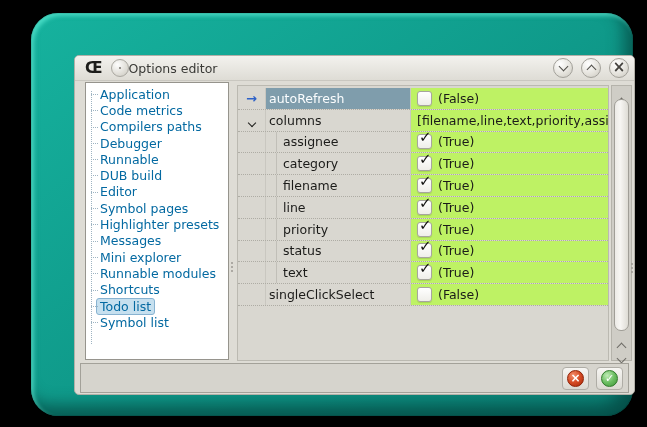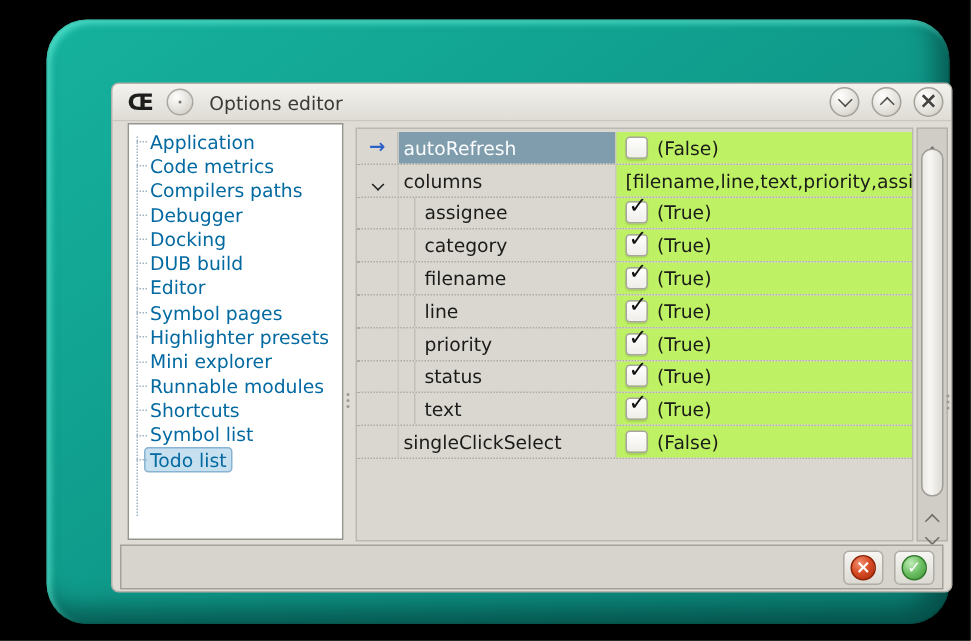--- a/index.html
+++ b/index.html
@@ -15,21 +15,21 @@
   .window{position:absolute;left:43px;top:42px;width:561px;height:340px;background:#dedcd5;
           border:1px solid #b2b0a8;border-radius:5px;box-sizing:border-box;}
   
   .titlebar{position:absolute;left:0;top:0;width:559px;height:25px;border-radius:4px 4px 0 0;
             background:linear-gradient(#f3f2ee,#dedcd5);border-bottom:1px solid #c9c7c0;
             display:flex;align-items:center;padding:0 5px 0 10px;box-sizing:border-box;}
   .logo{font-size:15px;font-weight:600;color:#1d1d1b;margin-right:9px;letter-spacing:-1px;}
   .menu-btn{width:16px;height:16px;border-radius:50%;border:1px solid #aaa8a1;position:relative;
             background:radial-gradient(circle at 35% 30%,#fefefd,#dddbd4 65%,#c8c6bf);cursor:default;}
   .menu-btn::after{content:"";position:absolute;left:7px;top:7px;width:2px;height:2px;border-radius:50%;background:#77756f;}
-  .title{font-size:12.5px;color:#3a3a37;margin-left:11px;}
+  .title{font-size:12.5px;color:#3a3a37;}
   .tb-btns{margin-left:auto;display:flex;gap:8px;align-items:center;}
   .round-btn{width:20px;height:20px;border-radius:50%;border:1px solid #a3a19a;box-sizing:border-box;
              background:radial-gradient(circle at 35% 28%,#ffffff,#e2e0d9 62%,#c7c5be);
              display:flex;align-items:center;justify-content:center;}
   .chev{display:inline-block;width:6px;height:6px;border-right:1.7px solid #504e49;border-bottom:1.7px solid #504e49;}
   .chev.down{transform:rotate(45deg);margin-top:-3px;}
   .chev.up{transform:rotate(-135deg);margin-top:3px;}
   .x-glyph{font-size:15px;font-weight:bold;color:#44423e;line-height:1;margin-top:-2px;}
   
   .sidebar{position:absolute;left:10px;top:26px;width:144px;height:278px;background:#ffffff;
@@ -115,48 +115,51 @@
             <div class="tree-item">
               <span class="tree-label">Code metrics</span>
             </div>
             <div class="tree-item">
               <span class="tree-label">Compilers paths</span>
             </div>
             <div class="tree-item">
               <span class="tree-label">Debugger</span>
             </div>
             <div class="tree-item">
-              <span class="tree-label">Docking</span>
+              <span class="tree-label">Runnable</span>
             </div>
             <div class="tree-item">
               <span class="tree-label">DUB build</span>
             </div>
             <div class="tree-item">
               <span class="tree-label">Editor</span>
             </div>
             <div class="tree-item">
               <span class="tree-label">Symbol pages</span>
             </div>
             <div class="tree-item">
               <span class="tree-label">Highlighter presets</span>
             </div>
             <div class="tree-item">
+              <span class="tree-label">Messages</span>
+            </div>
+            <div class="tree-item">
               <span class="tree-label">Mini explorer</span>
             </div>
             <div class="tree-item">
               <span class="tree-label">Runnable modules</span>
             </div>
             <div class="tree-item">
               <span class="tree-label">Shortcuts</span>
-            </div>
-            <div class="tree-item">
-              <span class="tree-label">Symbol list</span>
             </div>
             <div class="tree-item selected">
               <span class="tree-label">Todo list</span>
+            </div>
+            <div class="tree-item">
+              <span class="tree-label">Symbol list</span>
             </div>
           </div>
       </div>
 
       <div class="splitter-grip">
           <i></i>
           <i></i>
           <i></i>
         </div>
 

